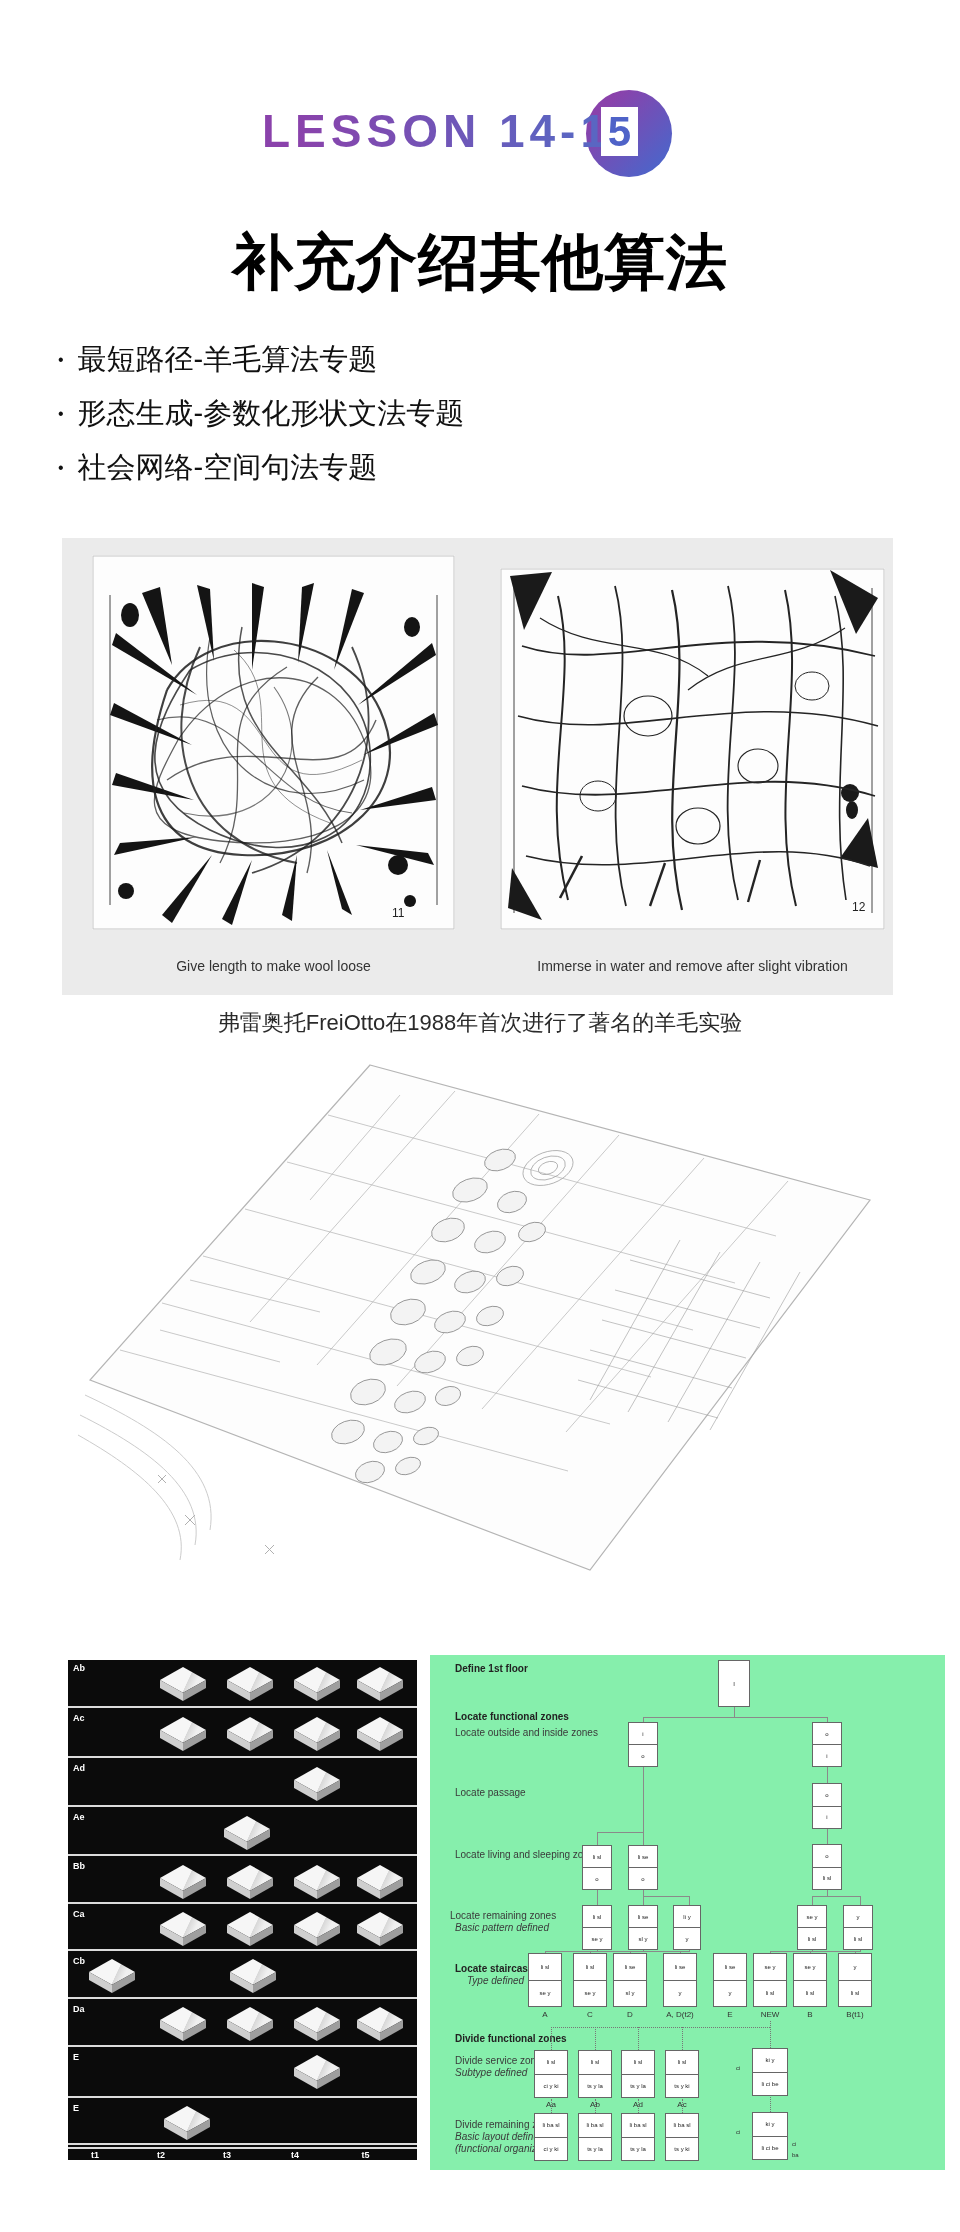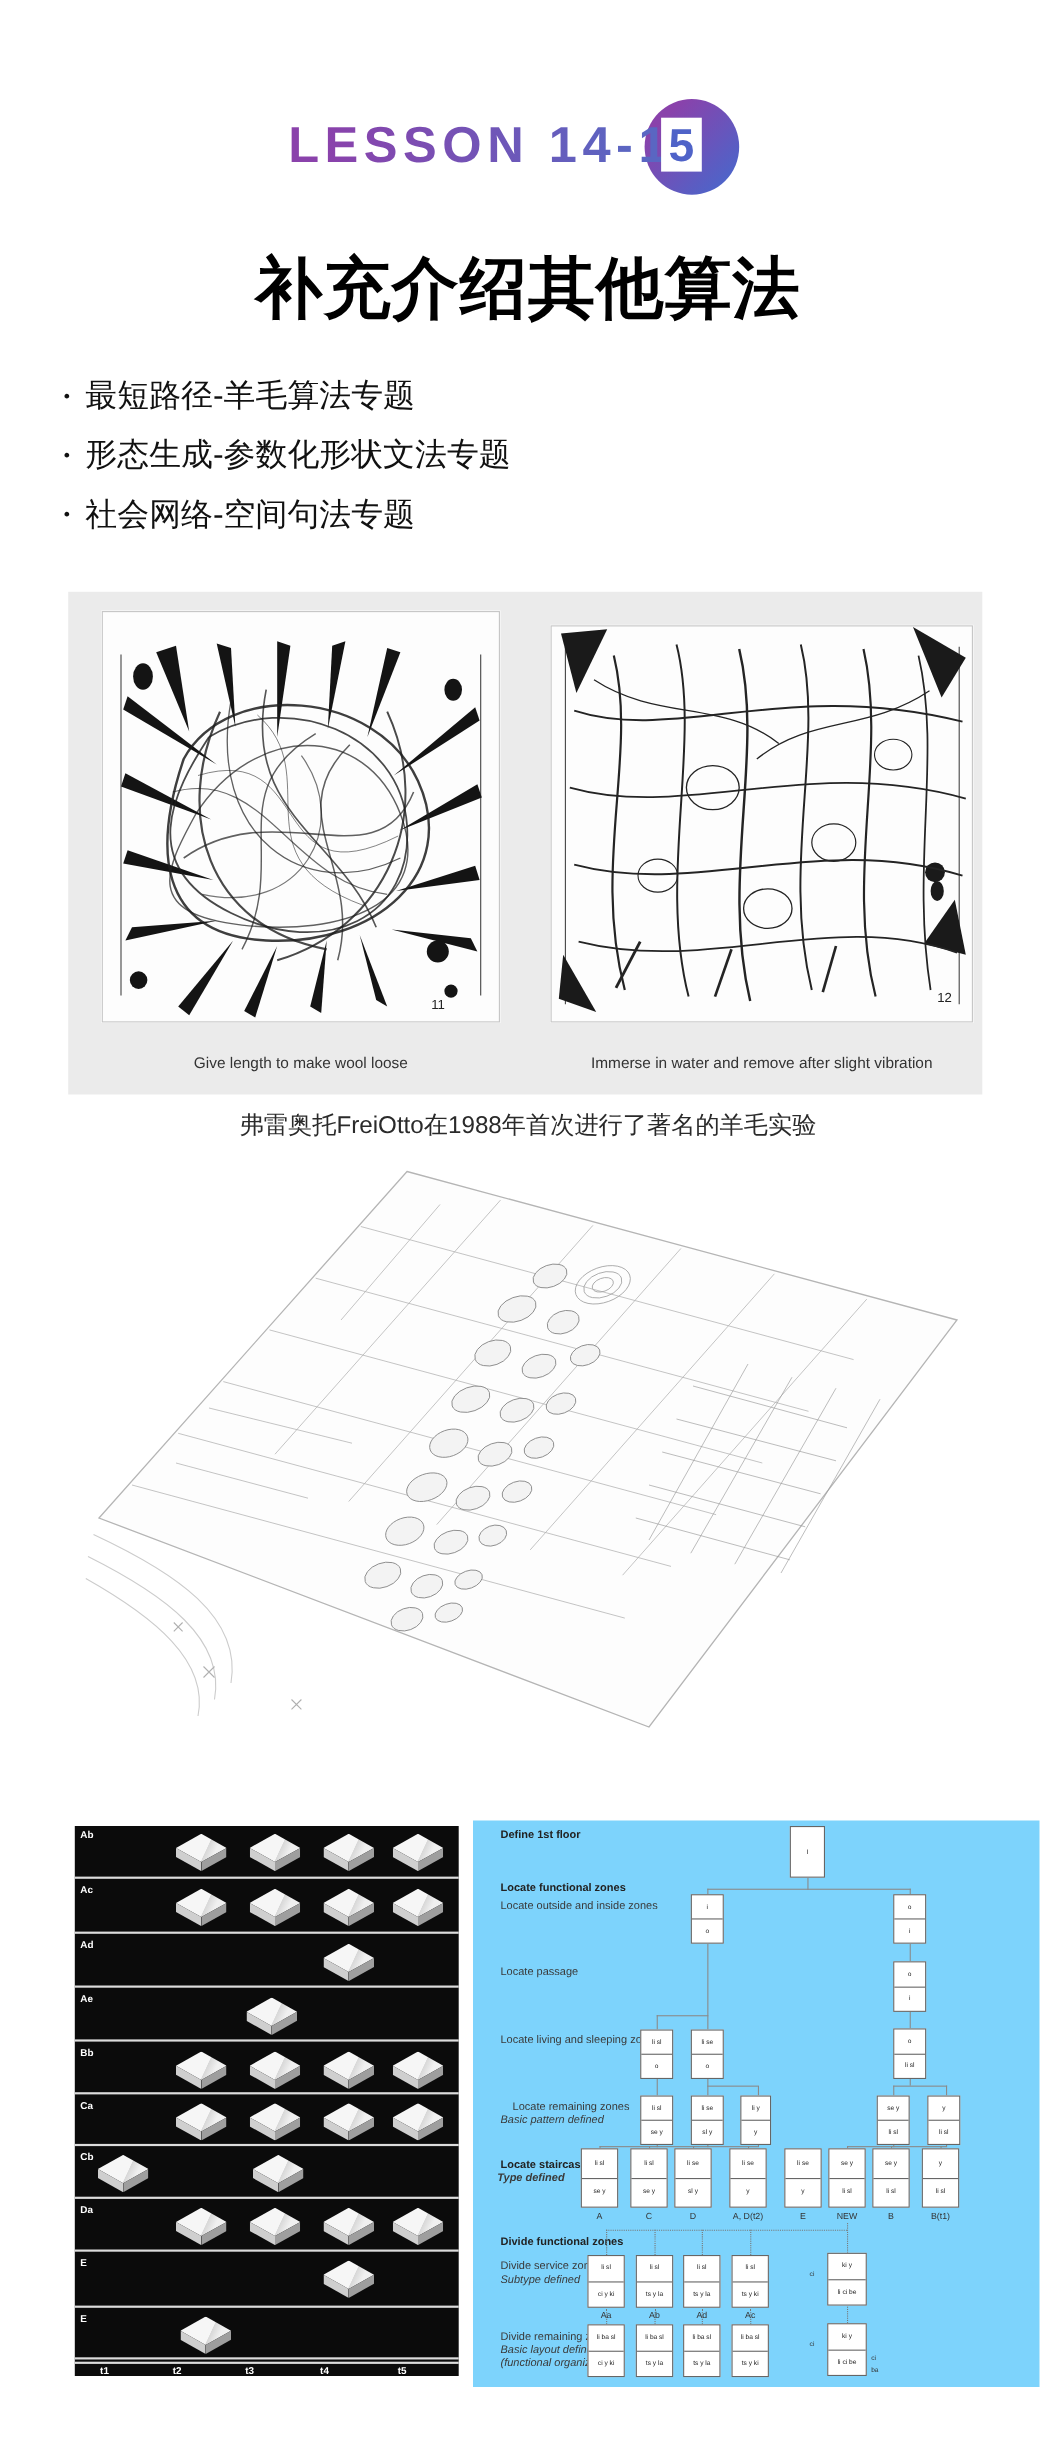--- a/index.html
+++ b/index.html
@@ -50,21 +50,21 @@
   .house { position:absolute; width:46px; height:34px; }
   .house i { position:absolute; left:0; top:0; width:100%; height:100%; display:block; }
   .house .f-top { clip-path:polygon(50% 0%,100% 38%,50% 76%,0% 38%);
     background:linear-gradient(115deg,#f6f6f6 55%,#d8d8d8 56%,#f0f0f0 70%); }
   .house .f-left { clip-path:polygon(0% 38%,50% 76%,50% 100%,0% 62%); background:#cfcfcf; }
   .house .f-right { clip-path:polygon(50% 76%,100% 38%,100% 62%,50% 100%); background:#9e9e9e; }
   .g-axis { position:absolute; left:0; top:487px; width:100%; height:13px; border-top:2px solid #dcdcdc; }
   .g-axis span { position:absolute; top:1px; transform:translateX(-50%); font-size:9px; font-weight:bold; color:#fff; }
 
   
-  .tree { position:absolute; left:430px; top:1655px; width:515px; height:515px; background:#7dd3fc; }
+  .tree { position:absolute; left:430px; top:1655px; width:515px; height:515px; background:#86efac; }
   .t-lab-b { position:absolute; font-size:10px; font-weight:bold; color:#222; white-space:nowrap; }
   .t-lab-n { position:absolute; font-size:10px; color:#3a3a3a; white-space:nowrap; }
   .t-lab-i { position:absolute; font-size:10px; font-style:italic; color:#3a3a3a; white-space:nowrap; }
   .tbox { position:absolute; border:1px solid #666; background:#fff; display:flex; flex-direction:column; }
   .tcell { flex:1; display:flex; align-items:center; justify-content:space-around;
     font-size:6px; color:#222; overflow:hidden; line-height:1; padding:0 1px; }
   .tcell:empty { display:none; }
   .tcell + .tcell:not(:empty) { border-top:1px solid #666; }
   .tline { position:absolute; background:#8a8a8a; }
   .tdh { position:absolute; height:0; border-top:1px dotted #777; }
@@ -482,29 +482,29 @@
       <span class="t-lab-b" style="left: 25px; top: 308px;">Locate staircase</span>
 
       <span class="t-lab-b" style="left: 25px; top: 378px;">Divide functional zones</span>
 
       <span class="t-lab-n" style="left: 25px; top: 72px;">Locate outside and inside zones</span>
 
       <span class="t-lab-n" style="left: 25px; top: 132px;">Locate passage</span>
 
       <span class="t-lab-n" style="left: 25px; top: 194px;">Locate living and sleeping zones</span>
 
-      <span class="t-lab-n" style="left: 20px; top: 255px; margin-left: 16px;">Locate remaining zones</span>
+      <span class="t-lab-n" style="left: 20px; top: 255px;">Locate remaining zones</span>
 
       <span class="t-lab-n" style="left: 25px; top: 400px;">Divide service zone</span>
 
       <span class="t-lab-n" style="left: 25px; top: 464px;">Divide remaining zones</span>
 
       <span class="t-lab-i" style="left: 25px; top: 267px;">Basic pattern defined</span>
 
-      <span class="t-lab-i" style="left: 22px; top: 320px; font-weight: bold;">Type defined</span>
+      <span class="t-lab-i" style="left: 37px; top: 320px;">Type defined</span>
 
       <span class="t-lab-i" style="left: 25px; top: 412px;">Subtype defined</span>
 
       <span class="t-lab-i" style="left: 25px; top: 476px;">Basic layout defined</span>
 
       <span class="t-lab-i" style="left: 25px; top: 488px;">(functional organization)</span>
 
       <div class="tline" style="left: 304px; top: 52px; width: 1px; height: 11px;"></div>
 
       <div class="tline" style="left: 213px; top: 62px; width: 185px; height: 1px;"></div>

